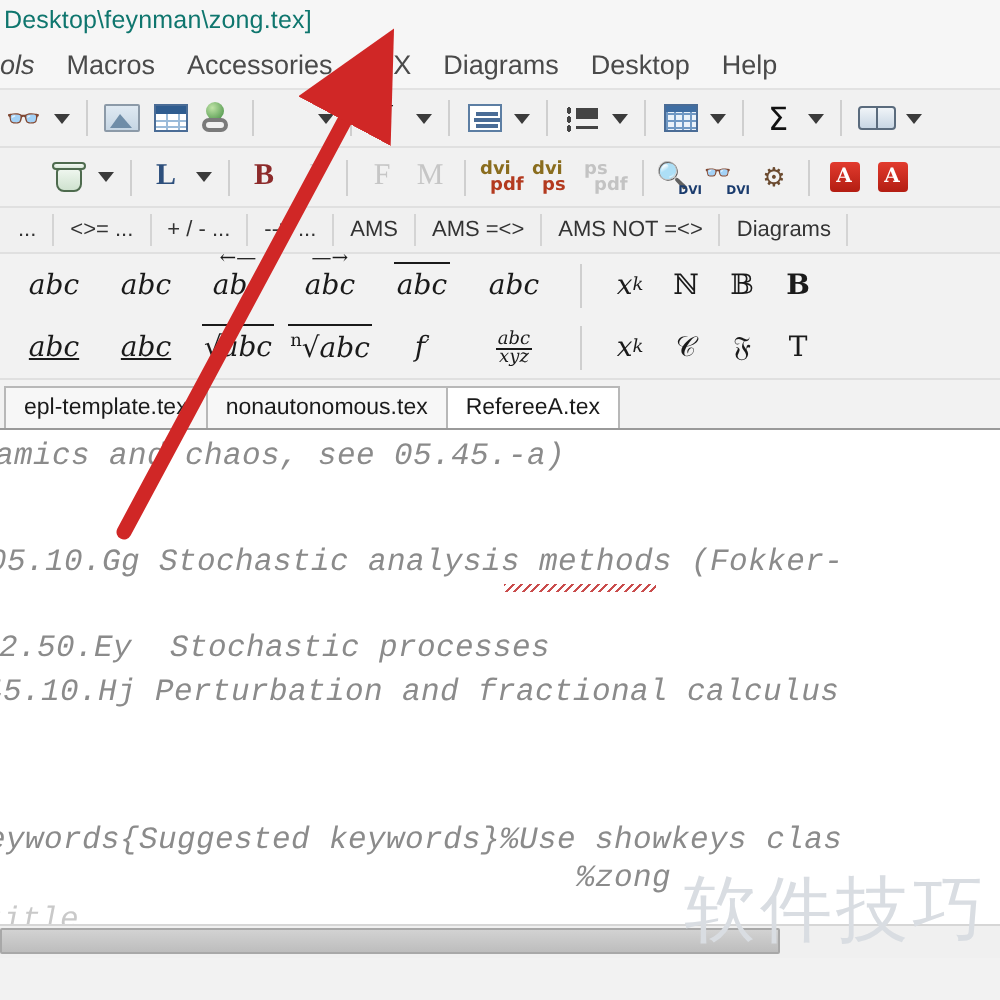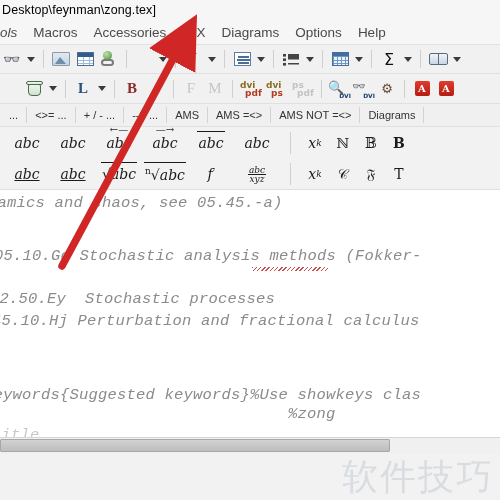--- a/index.html
+++ b/index.html
@@ -9,21 +9,21 @@
     font-family:"Liberation Sans", sans-serif;
     -webkit-font-smoothing:antialiased;
   }
   #app{position:relative;width:500px;height:500px;overflow:hidden;background:#f2f2f2;}
 
   
   .titlebar{
     height:20px;background:#f6f6f6;
     display:flex;align-items:center;
     padding-left:2px;
-    font-size:12.5px;color:#000000;
+    font-size:12.5px;color:#0f766e;
     letter-spacing:.1px;
     overflow:hidden;white-space:nowrap;
   }
 
   
   .menubar{
     height:24px;background:#f6f6f6;
     display:flex;align-items:center;
     padding-left:0px;
     border-bottom:1px solid #e2e2e2;
@@ -276,21 +276,21 @@
     border:1px solid #a8a8a8;box-sizing:border-box;border-radius:1px;
   }
 
   
   .arrow{
     position:absolute;left:0;top:0;width:500px;height:500px;pointer-events:none;
   }
 
   
   .watermark{
-    position:absolute;right:6px;bottom:1px;
+    position:absolute;right:6px;bottom:22px;
     font-family:"DejaVu Sans",sans-serif;
     font-size:36px;color:#d9dde2;letter-spacing:2px;
     line-height:44px;
     user-select:none;
   }
 </style>
 </head>
 <body>
 
 <div id="app">
@@ -298,21 +298,21 @@
   <div class="titlebar">
     <span>Desktop\feynman\zong.tex]</span>
   </div>
 
   <div class="menubar">
     <div class="menu-item">ols</div>
     <div class="menu-item">Macros</div>
     <div class="menu-item">Accessories</div>
     <div class="menu-item">TeX</div>
     <div class="menu-item">Diagrams</div>
-    <div class="menu-item">Options</div>
+    <div class="menu-item">Desktop</div>
     <div class="menu-item">Help</div>
   </div>
 
   <div class="toolbar tb1">
     <div class="tbtn">
         <span class="ico ico-binocular">👓</span>
       </div>
     <div class="caret"></div>
     <span class="sep"></span>
     <div class="tbtn">
@@ -483,20 +483,25 @@
     <span class="msep"></span>
     <div class="mbtn" style="min-width:28px">
       <span>x</span>
         <span class="sub">k</span>
     </div>
     <div class="mbtn up" style="min-width:28px">𝒞</div>
     <div class="mbtn up" style="min-width:28px">𝔉</div>
     <div class="mbtn up" style="min-width:28px">T</div>
   </div>
 
+  <div class="tabbar">
+    <div class="tab">epl-template.tex</div>
+    <div class="tab">nonautonomous.tex</div>
+    <div class="tab active">RefereeA.tex</div>
+  </div>
 
   <div class="editor">
     <div class="eline" style="left:-12px;top:4px;">namics and chaos, see 05.45.-a)</div>
     <div class="eline" style="left:-6px;top:57px;">05.10.Gg Stochastic analysis methods (Fokker-</div>
     <div class="wave" style="left:252px;top:77px;width:76px;"></div>
     <div class="eline" style="left:-10px;top:100px;">02.50.Ey  Stochastic processes</div>
     <div class="eline" style="left:-8px;top:122px;">45.10.Hj Perturbation and fractional calculus</div>
     <div class="eline" style="left:-16px;top:196px;">keywords{Suggested keywords}%Use showkeys clas</div>
     <div class="eline" style="left:288px;top:215px;">%zong</div>
     <div class="eline" style="left:-8px;top:236px;color:#c9c9c9;">title</div>

